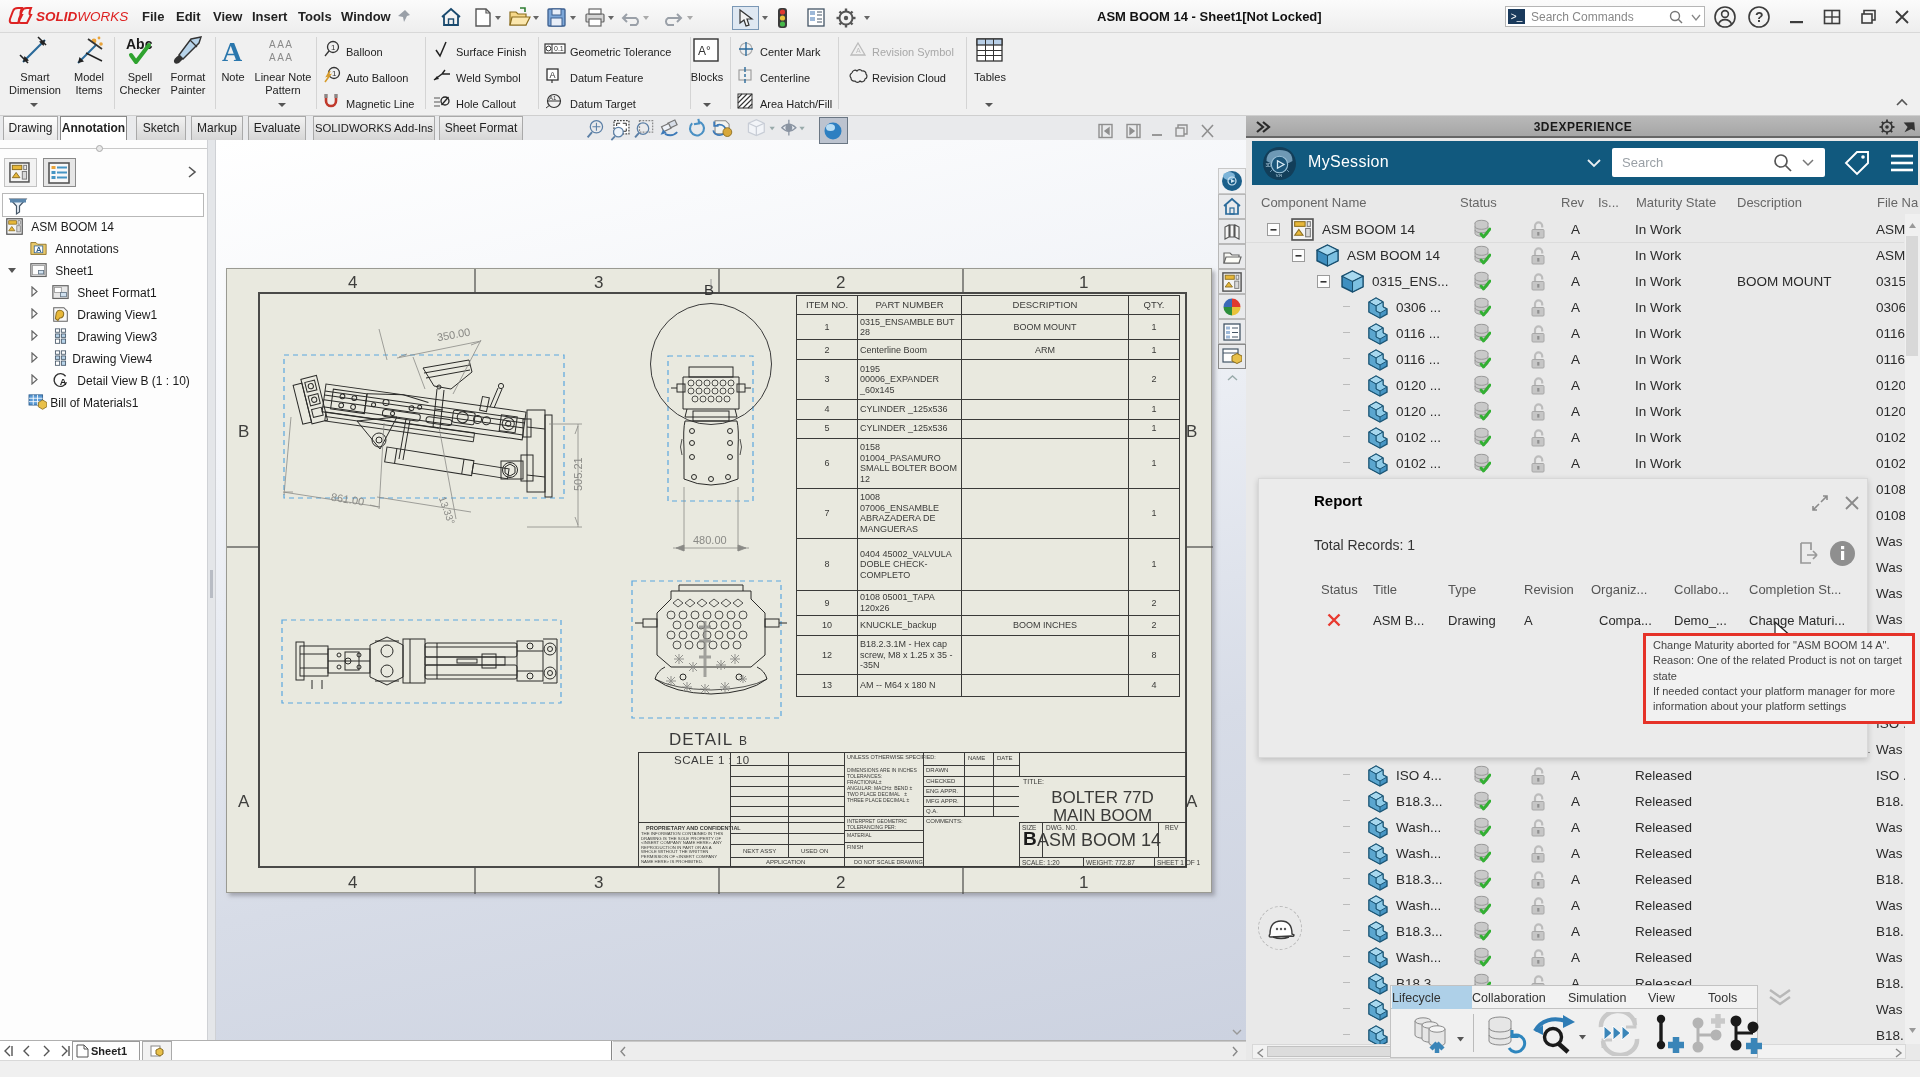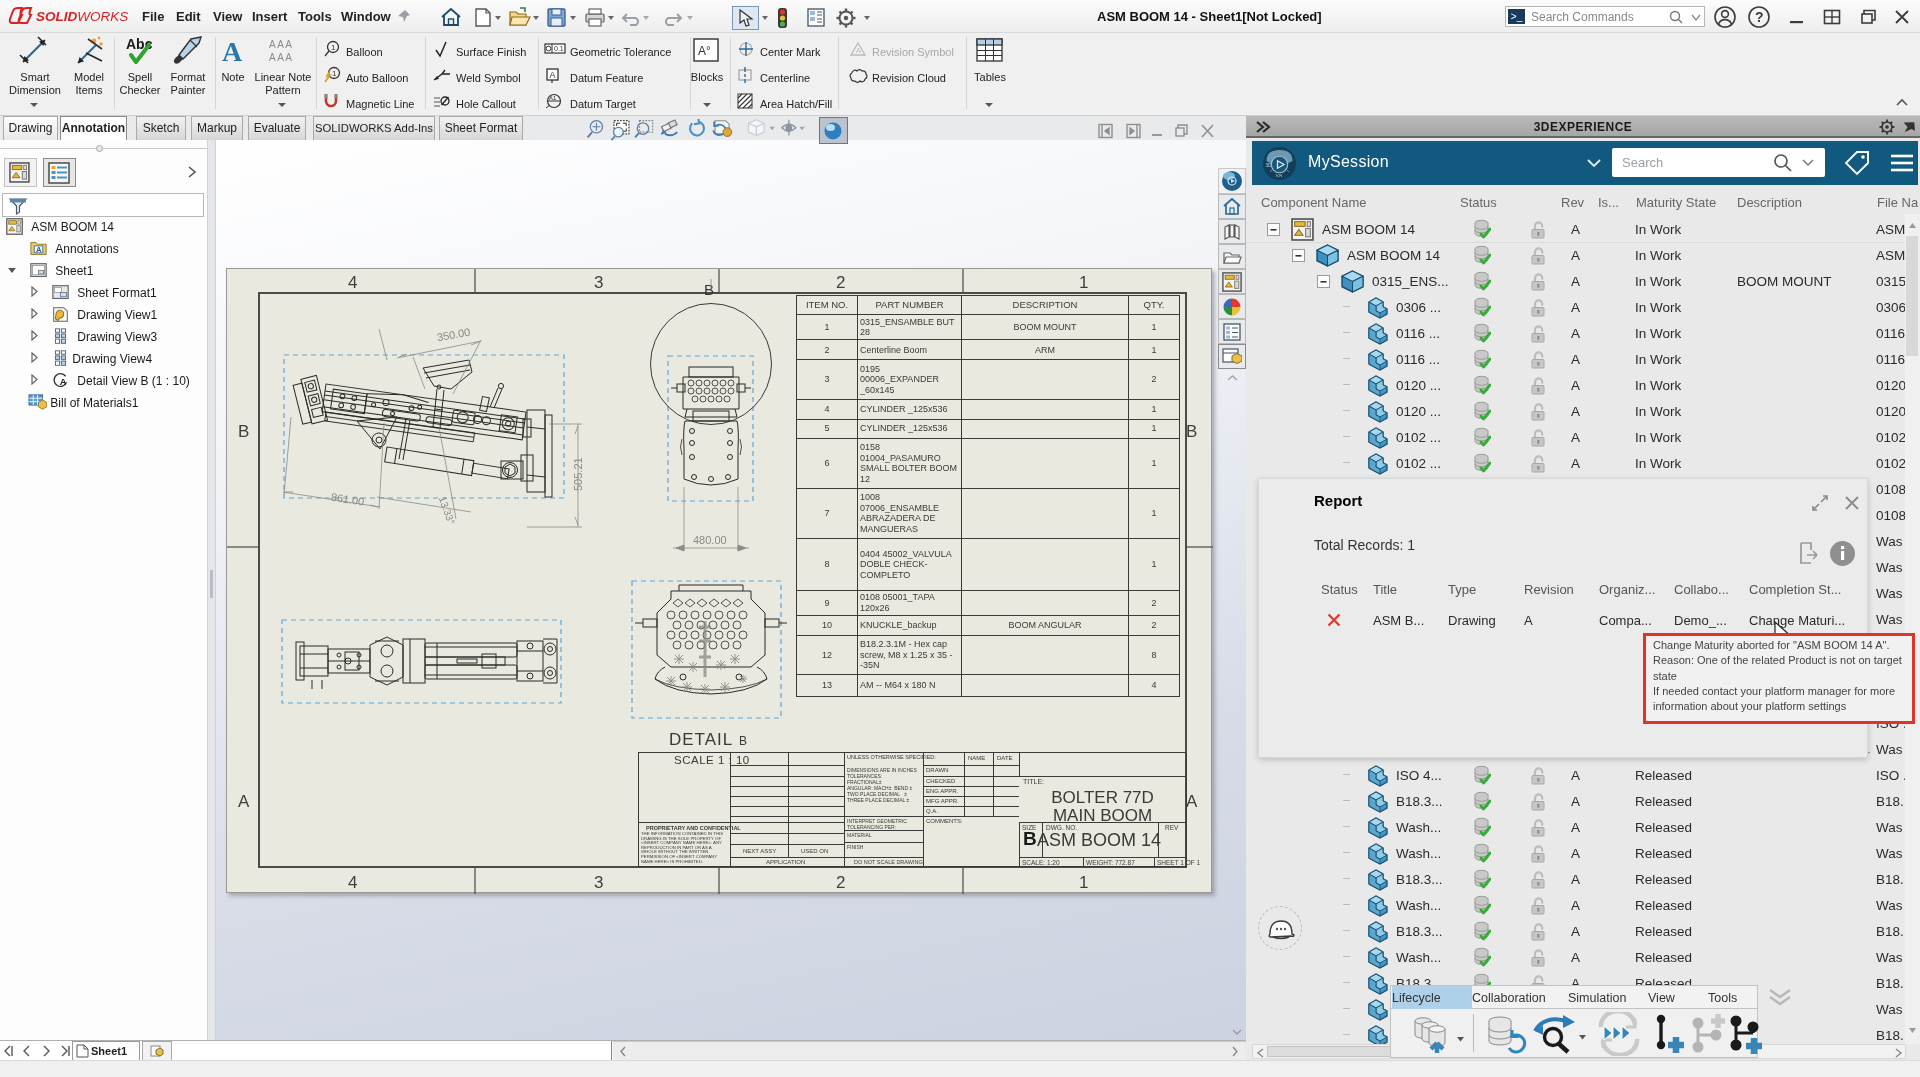--- a/index.html
+++ b/index.html
@@ -949,21 +949,21 @@
               </tr>
           <tr style="height:22px">
                 <td>9</td>
                 <td class="pn">0108 05001_TAPA  120x26</td>
                 <td></td>
                 <td>2</td>
               </tr>
           <tr style="height:17px">
                 <td>10</td>
                 <td class="pn">KNUCKLE_backup</td>
-                <td>BOOM ANGULAR</td>
+                <td>BOOM INCHES</td>
                 <td>2</td>
               </tr>
           <tr style="height:33px">
                 <td>12</td>
                 <td class="pn">B18.2.3.1M - Hex cap screw, M8 x 1.25 x 35 --35N</td>
                 <td></td>
                 <td>8</td>
               </tr>
           <tr style="height:19px">
                 <td>13</td>
@@ -1643,21 +1643,21 @@
       </svg>
       <svg class="abs" style="left:570px;top:61px" width="27" height="27" viewBox="0 0 27 27">
         <circle cx="13.5" cy="13.5" r="12.5" fill="#8f8f8f"></circle>
         <rect x="12" y="11" width="3.2" height="9" fill="#fff"></rect>
           <rect x="12" y="6" width="3.2" height="3.2" fill="#fff"></rect>
       </svg>
       <div class="rphead" style="left:62px;top:103px;color:#555">Status</div>
       <div class="rphead" style="left:114px;top:103px;color:#555">Title</div>
       <div class="rphead" style="left:189px;top:103px;color:#555">Type</div>
       <div class="rphead" style="left:265px;top:103px;color:#555">Revision</div>
-      <div class="rphead" style="left:340px;top:103px;color:#555">Organiz...</div>
+      <div class="rphead" style="left:332px;top:103px;color:#555">Organiz...</div>
       <div class="rphead" style="left:415px;top:103px;color:#555">Collabo...</div>
       <div class="rphead" style="left:490px;top:103px;color:#555">Completion St...</div>
       <svg class="abs" style="left:67px;top:133px" width="16" height="16" viewBox="0 0 16 16">
         <path d="M2.5,2.5 L13.5,13.5 M13.5,2.5 L2.5,13.5" stroke="#e8392f" stroke-width="2.4"></path>
       </svg>
       <div class="rprow" style="left:114px;top:134px">ASM B...</div>
       <div class="rprow" style="left:189px;top:134px">Drawing</div>
       <div class="rprow" style="left:265px;top:134px">A</div>
       <div class="rprow" style="left:340px;top:134px">Compa...</div>
       <div class="rprow" style="left:415px;top:134px">Demo_...</div>

